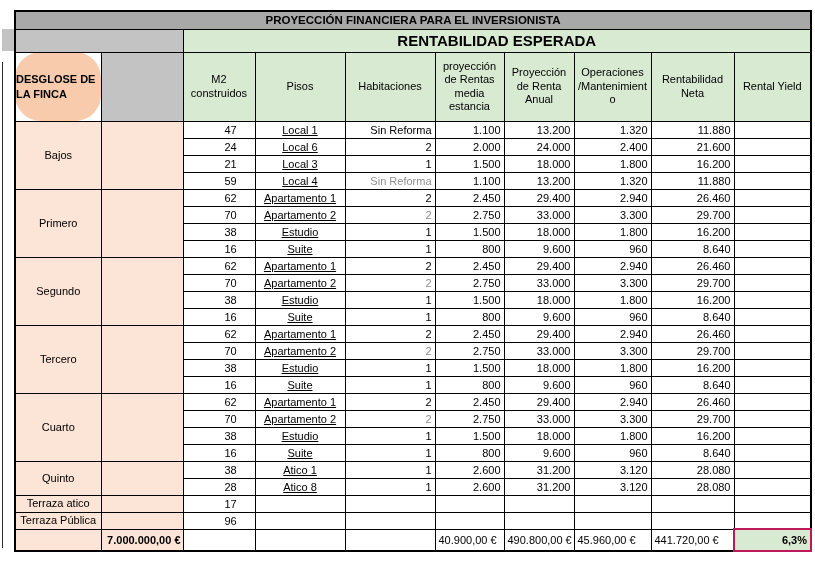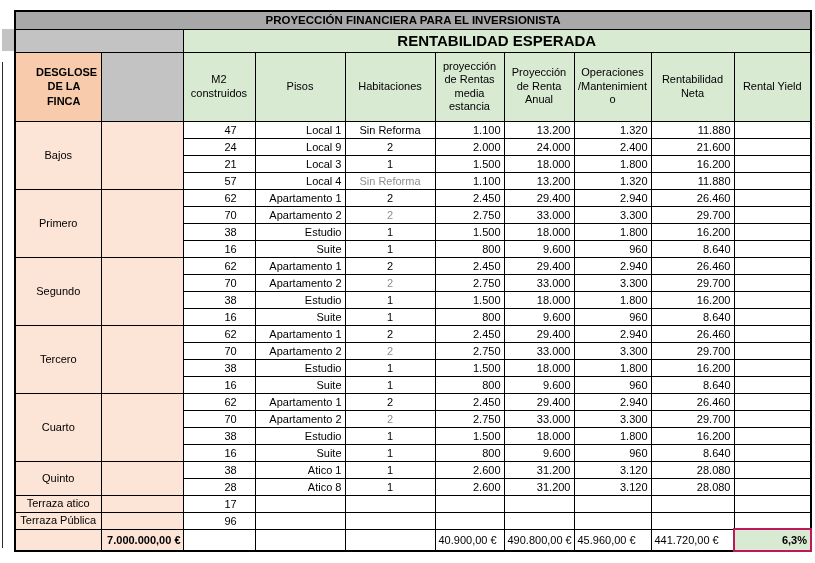--- a/index.html
+++ b/index.html
@@ -12,30 +12,30 @@
   td{border:1px solid #000;font-size:11px;color:#000;vertical-align:middle;padding:0 3px;
     overflow:hidden;white-space:nowrap;}
   tr.r-title{height:18px;}
   tr.r-sub{height:23px;}
   tr.r-head{height:69px;}
   tr.r-data{height:17px;}
   tr.r-total{height:22px;}
   .title{background:#a8a8a8;font-weight:bold;text-align:center;font-size:11.5px;}
   .sub-gray{background:#c3c3c3;}
   .sub-green{background:#d9ead3;font-weight:bold;text-align:center;font-size:15px;}
-  .corner{background:#f8cbad;font-weight:bold;text-align:right;white-space:normal;
-    line-height:1.3;padding:0 20px;}
+  .corner{background:#f8cbad;font-weight:bold;text-align:left;white-space:normal;
+    line-height:1.3;padding:0 0;border-radius:26px;}
   .hgray{background:#c3c3c3;}
   .hcell{background:#d9ead3;text-align:center;white-space:normal;line-height:1.22;}
   .hcell.brk{overflow-wrap:anywhere;}
   .lbl{background:#fce4d6;text-align:center;white-space:normal;line-height:1.1;}
   .c2{background:#fce4d6;}
   .m2{text-align:center;padding-left:26px;}
-  .piso{text-align:right;}
-  .hab{text-align:center;}
+  .piso{text-align:center;text-decoration:underline;}
+  .hab{text-align:right;}
   .num{text-align:right;}
   .dim{color:#8f8f8f;}
   .c2tot{background:#fce4d6;font-weight:bold;text-align:right;padding-right:2px;}
   .lbltot{background:#fce4d6;}
   .tot{text-align:left;}
   .tot-yield{background:#d9ead3;font-weight:bold;text-align:right;border:2px solid #be185d;}
 </style>
 </head>
 <body>
 
@@ -87,40 +87,40 @@
       <td class="piso">Local 1</td>
       <td class="hab">Sin Reforma</td>
       <td class="num">1.100</td>
       <td class="num">13.200</td>
       <td class="num">1.320</td>
       <td class="num">11.880</td>
       <td></td>
     </tr>
     <tr class="r-data">
       <td class="m2">24</td>
-      <td class="piso">Local 9</td>
+      <td class="piso">Local 6</td>
       <td class="hab">2</td>
       <td class="num">2.000</td>
       <td class="num">24.000</td>
       <td class="num">2.400</td>
       <td class="num">21.600</td>
       <td></td>
     </tr>
     <tr class="r-data">
       <td class="m2">21</td>
       <td class="piso">Local 3</td>
       <td class="hab">1</td>
       <td class="num">1.500</td>
       <td class="num">18.000</td>
       <td class="num">1.800</td>
       <td class="num">16.200</td>
       <td></td>
     </tr>
     <tr class="r-data">
-      <td class="m2">57</td>
+      <td class="m2">59</td>
       <td class="piso">Local 4</td>
       <td class="hab dim">Sin Reforma</td>
       <td class="num">1.100</td>
       <td class="num">13.200</td>
       <td class="num">1.320</td>
       <td class="num">11.880</td>
       <td></td>
     </tr>
 
     <tr class="r-data">

